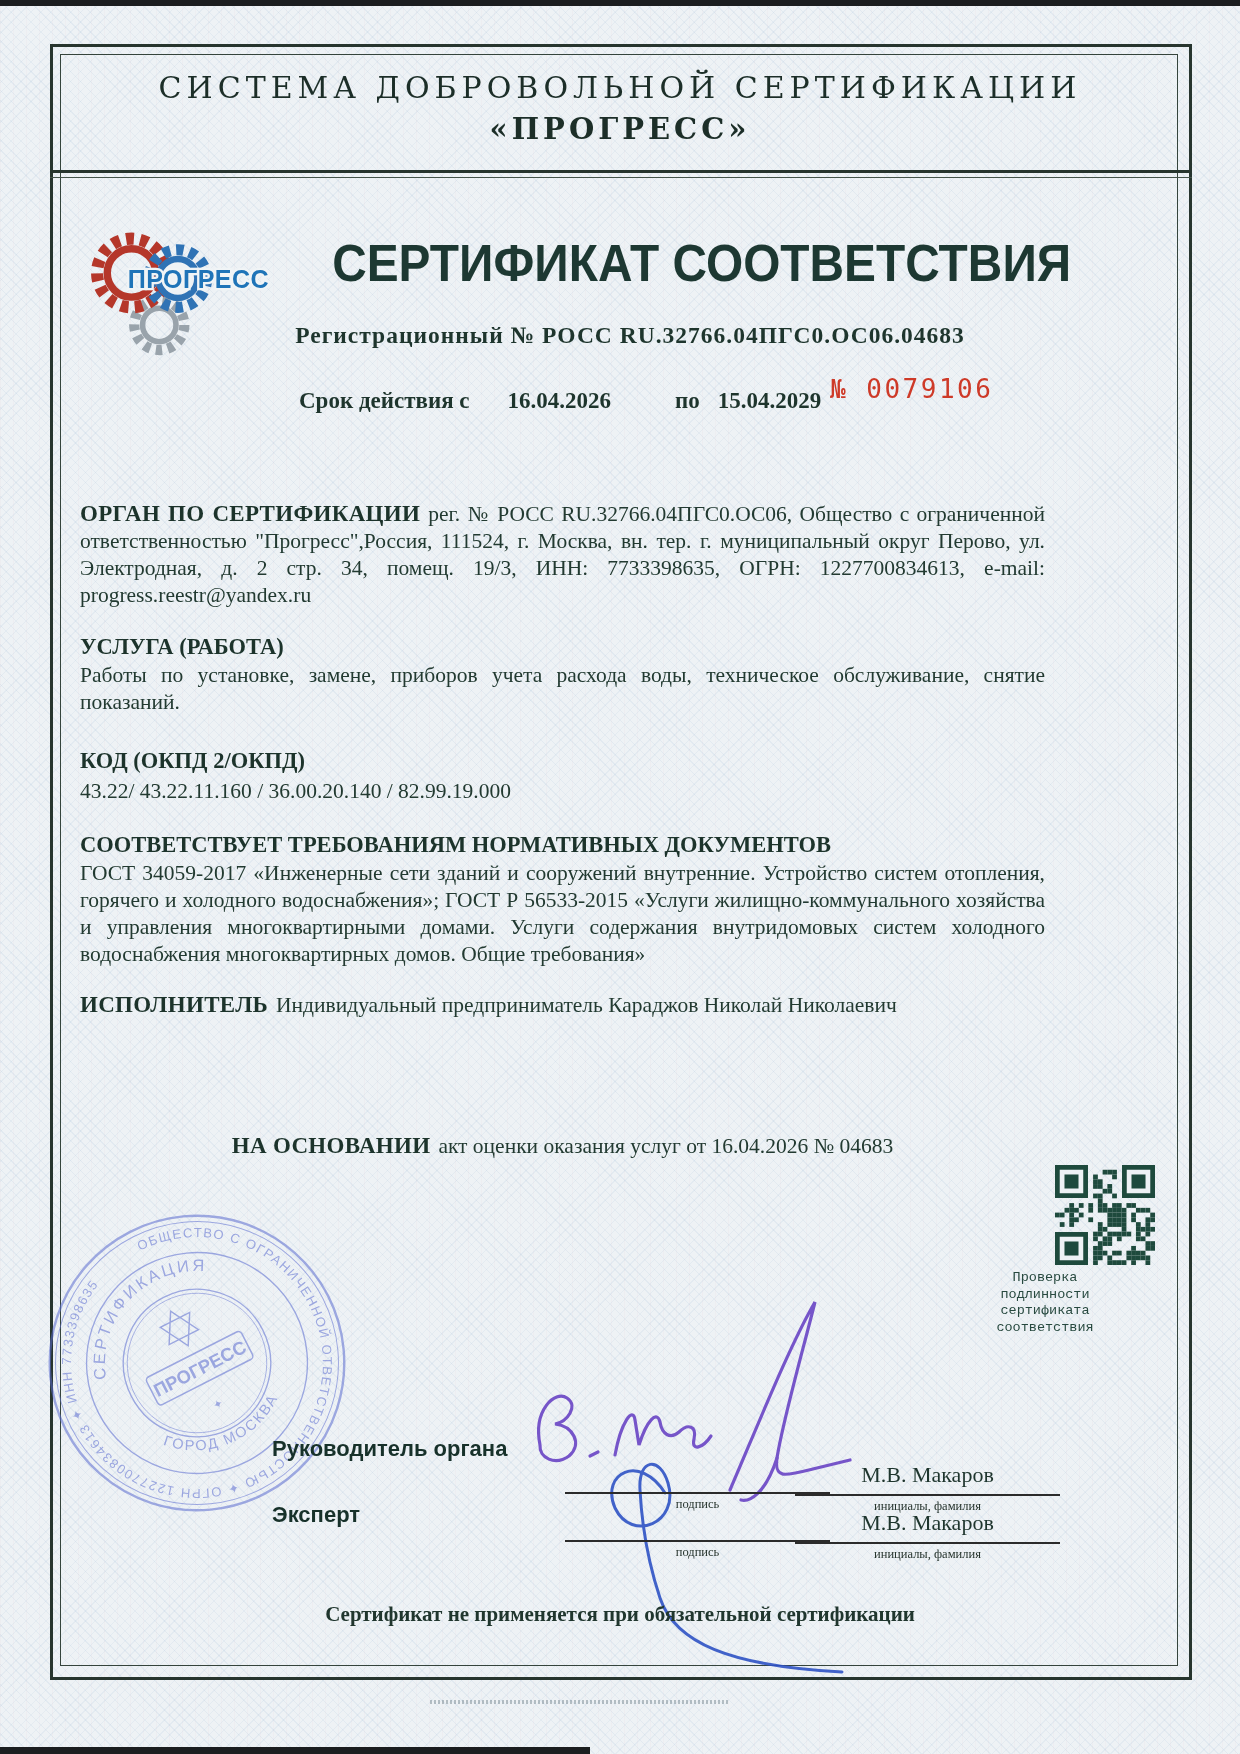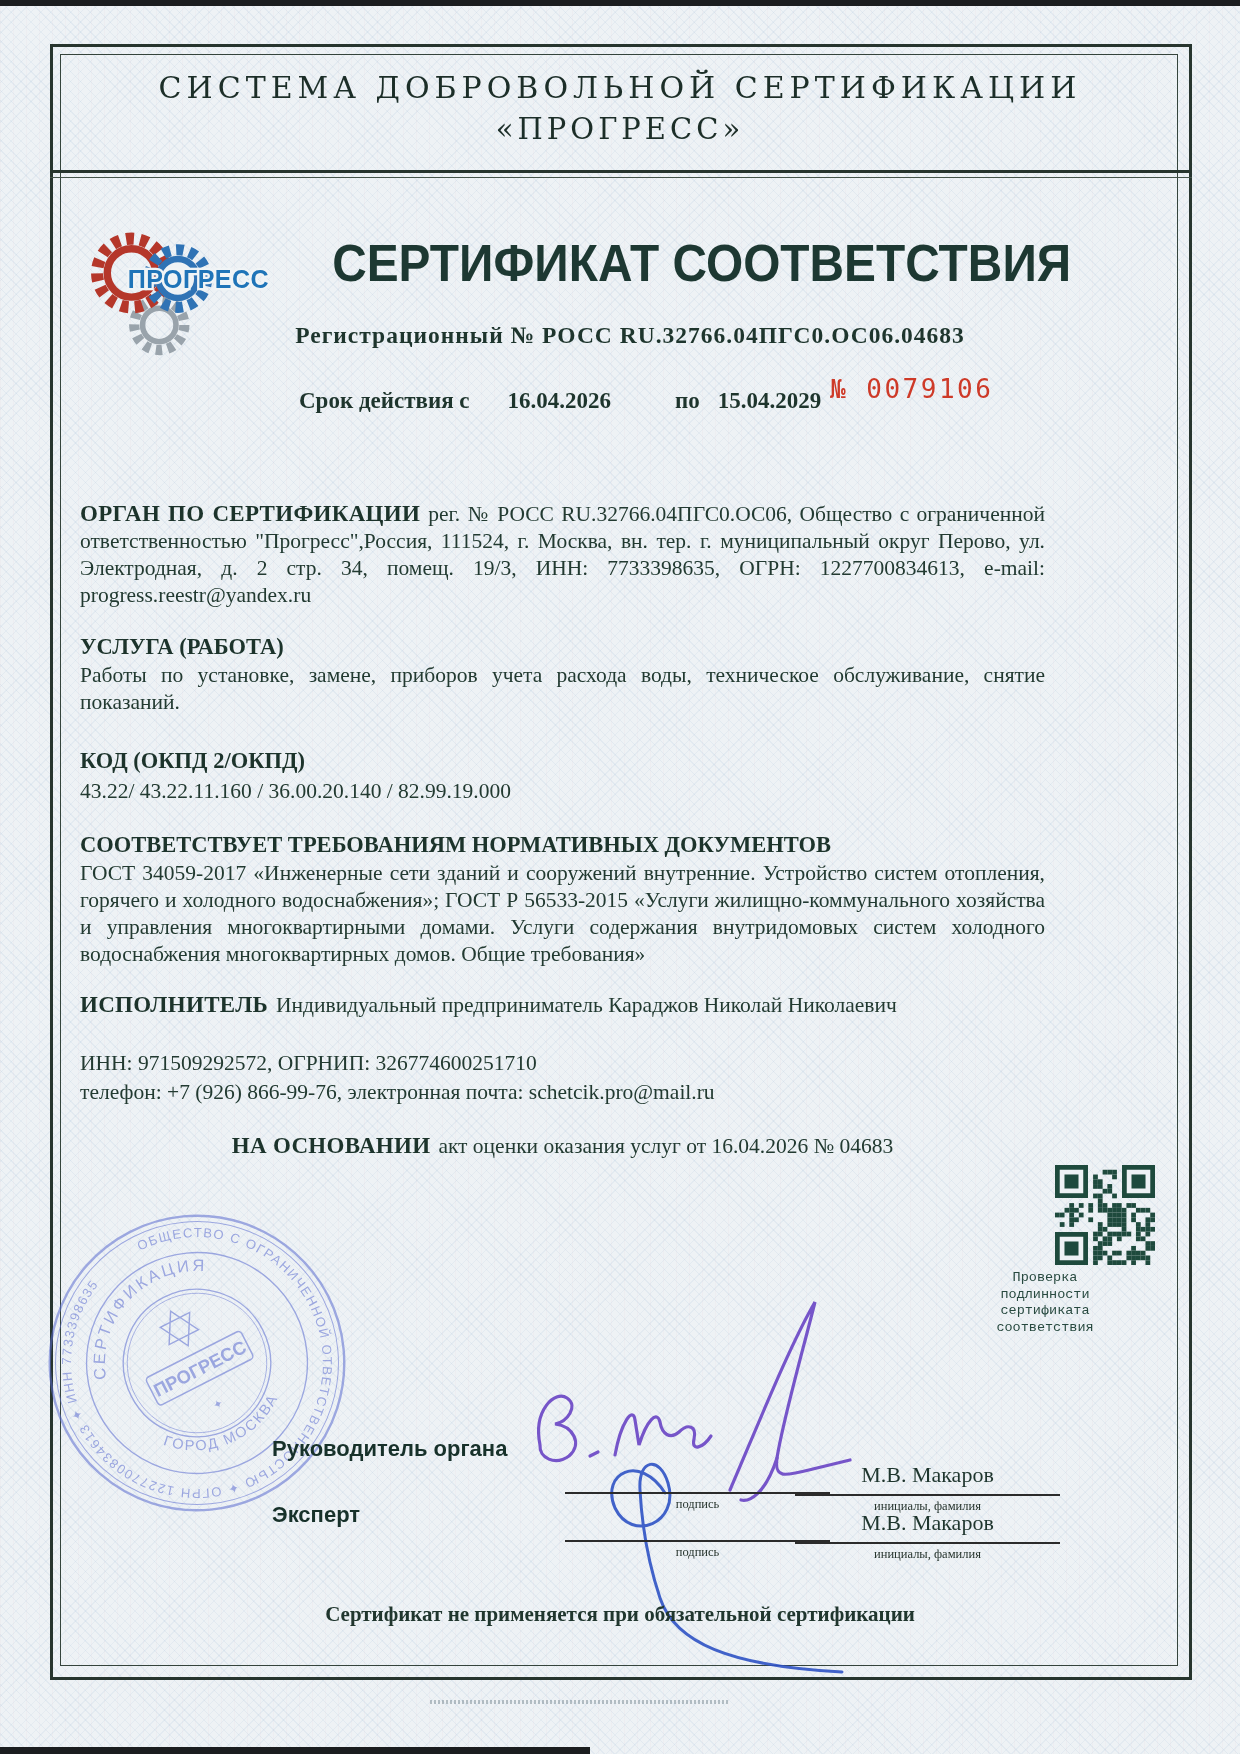--- a/index.html
+++ b/index.html
@@ -16,21 +16,21 @@
   .scan-bottom{left:0;top:1747px;width:590px;height:7px;background:#1b1d1f;}
   
   .frame-outer{left:50px;top:44px;width:1136px;height:1630px;border:3px solid #27352e;}
   .frame-inner{left:60px;top:54px;width:1116px;height:1610px;border:1px solid #35443c;}
   .header-sep-thick{left:50px;top:170px;width:1142px;height:3px;background:#27352e;}
   .header-sep-thin{left:50px;top:177px;width:1142px;height:1px;background:#44534a;}
   
   .hdr1{left:70px;top:70px;width:1100px;text-align:center;font-family:"DejaVu Serif", serif;
         font-size:30px;letter-spacing:5px;color:#1c2e28;font-weight:500;}
   .hdr2{left:70px;top:112px;width:1100px;text-align:center;font-family:"DejaVu Serif", serif;
-        font-size:29px;letter-spacing:4px;color:#1c2e28;font-weight:400;}
+        font-size:29px;letter-spacing:4px;color:#1c2e28;font-weight:700;}
   
   .logo{left:85px;top:212px;width:195px;height:160px;}
   
   .doc-title{left:300px;top:233px;width:740px;text-align:center;}
   .doc-title span{display:inline-block;transform:scaleX(.92);transform-origin:center;
         font-family:"Liberation Sans", sans-serif;font-weight:700;font-size:52px;
         color:#1d3832;letter-spacing:0px;white-space:nowrap;}
   .reg-line{left:110px;top:322px;width:1040px;text-align:center;font-weight:700;
         font-size:23.5px;letter-spacing:1px;color:#1e352d;}
   .validity{left:287px;top:388px;font-weight:700;font-size:23px;color:#1e352d;white-space:nowrap;margin-left:12px;}
@@ -134,22 +134,21 @@
 
 <div class="abs sec-head code-head">КОД (ОКПД 2/ОКПД)</div>
 <div class="abs para code-para">43.22/ 43.22.11.160 / 36.00.20.140 / 82.99.19.000</div>
 
 <div class="abs sec-head standards-head">СООТВЕТСТВУЕТ ТРЕБОВАНИЯМ НОРМАТИВНЫХ ДОКУМЕНТОВ</div>
 <div class="abs para standards-para">ГОСТ 34059-2017 «Инженерные сети зданий и сооружений внутренние. Устройство систем отопления, горячего и холодного водоснабжения»; ГОСТ Р 56533-2015 «Услуги жилищно-коммунального хозяйства и управления многоквартирными домами. Услуги содержания внутридомовых систем холодного водоснабжения многоквартирных домов. Общие требования»</div>
 
 <div class="abs para executor-para">
   <b class="sec-head-inline">ИСПОЛНИТЕЛЬ</b><span>Индивидуальный предприниматель Караджов Николай Николаевич</span><br>
   <br>
-  <span>ИНН: 971509292572, ОГРНИП: 326774600251710</span><br>
-  <span>телефон: +7 (926) 866-99-76, электронная почта: schetcik.pro@mail.ru</span>
+  <br>
 </div>
 
 <div class="abs para basis-para">
   <b class="sec-head-inline">НА ОСНОВАНИИ</b><span>акт оценки оказания услуг от 16.04.2026 № 04683</span>
 </div>
 
 <div class="abs qr-box">
   <svg viewBox="0 0 97 97" width="100" height="100">
     <g fill="#1e4a3d">
       <g>

